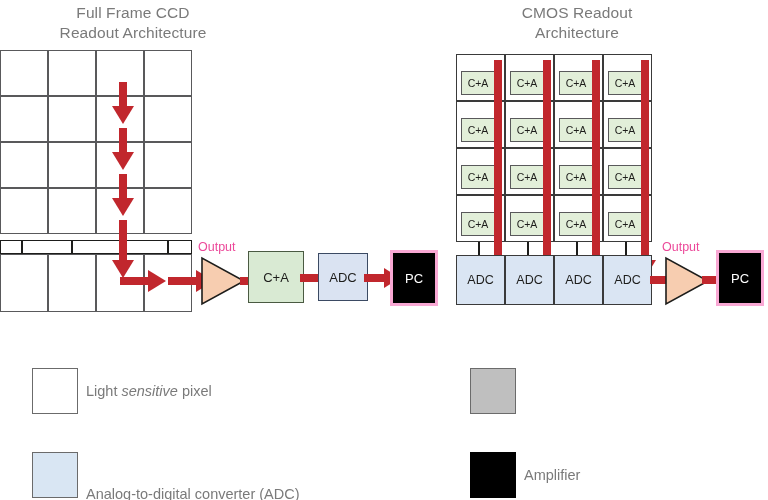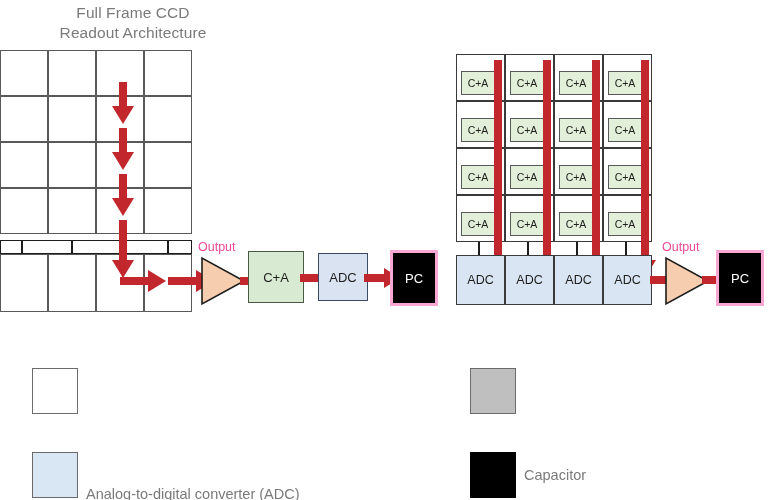--- a/index.html
+++ b/index.html
@@ -106,20 +106,22 @@
   }
   .legend-label i { font-style: italic; }
 </style>
 </head>
 <body>
 
 <div class="stage">
 
   <div class="title" id="ccd-title">Full Frame CCD
 Readout Architecture</div>
+  <div class="title" id="cmos-title">CMOS Readout
+Architecture</div>
 
   <div class="ccd-cell" style="left:0px;   top:50px;  width:48px; height:46px;"></div>
   <div class="ccd-cell" style="left:48px;  top:50px;  width:48px; height:46px;"></div>
   <div class="ccd-cell" style="left:96px;  top:50px;  width:48px; height:46px;"></div>
   <div class="ccd-cell" style="left:144px; top:50px;  width:48px; height:46px;"></div>
 
   <div class="ccd-cell" style="left:0px;   top:96px;  width:48px; height:46px;"></div>
   <div class="ccd-cell" style="left:48px;  top:96px;  width:48px; height:46px;"></div>
   <div class="ccd-cell" style="left:96px;  top:96px;  width:48px; height:46px;"></div>
   <div class="ccd-cell" style="left:144px; top:96px;  width:48px; height:46px;"></div>
@@ -266,22 +268,25 @@
   <svg class="arrow-svg" style="left:664px; top:256px; width:46px; height:50px;" viewBox="0 0 46 50">
     <polygon points="2,2 2,48 44,25" fill="#f7cdb0" stroke="#1d1d1b" stroke-width="1.6"></polygon>
   </svg>
   <svg class="arrow-svg" style="left:702px; top:270px; width:34px; height:20px;" viewBox="0 0 34 20">
     <rect x="0" y="6" width="22" height="8" fill="#c1272d"></rect>
     <polygon points="18,0 18,20 34,10" fill="#c1272d"></polygon>
   </svg>
   <div class="chain-box box-pc" style="left:716px; top:250px; width:48px; height:56px;">PC</div>
 
   <div class="legend-swatch sw-white" style="left:32px; top:368px;"></div>
+  <div class="legend-label" style="left:86px; top:383px;">
+    <span>Light </span><i>sensitive</i><span> pixel</span>
+  </div>
 
   <div class="legend-swatch sw-gray" style="left:470px; top:368px;"></div>
 
   <div class="legend-swatch sw-blue" style="left:32px; top:452px;"></div>
   <div class="legend-label" style="left:86px; top:486px;">Analog-to-digital converter (ADC)</div>
 
   <div class="legend-swatch sw-black" style="left:470px; top:452px;"></div>
-  <div class="legend-label" style="left:524px; top:467px;">Capacitor</div>
+  <div class="legend-label" style="left:524px; top:467px;">Amplifier</div>
 
 </div>
 
 </body></html>

